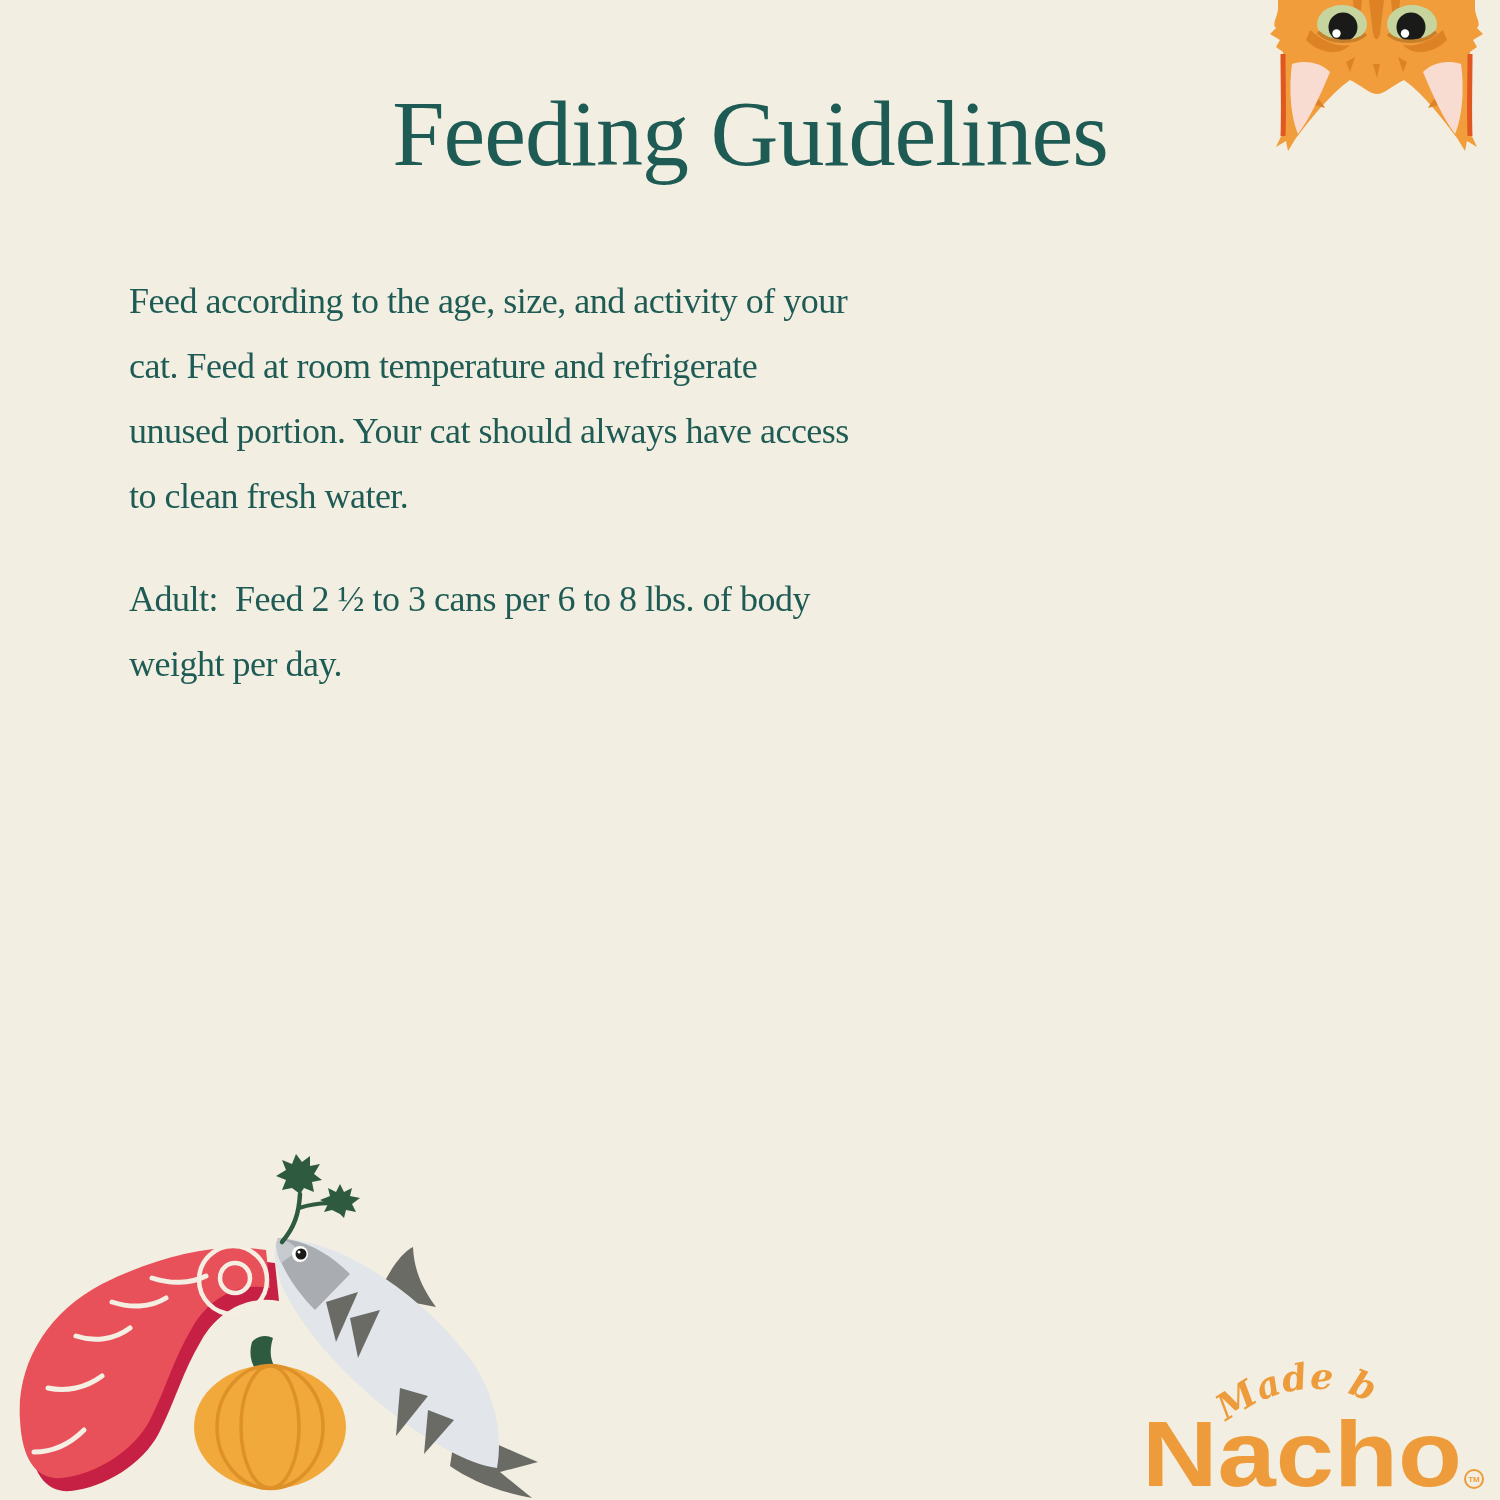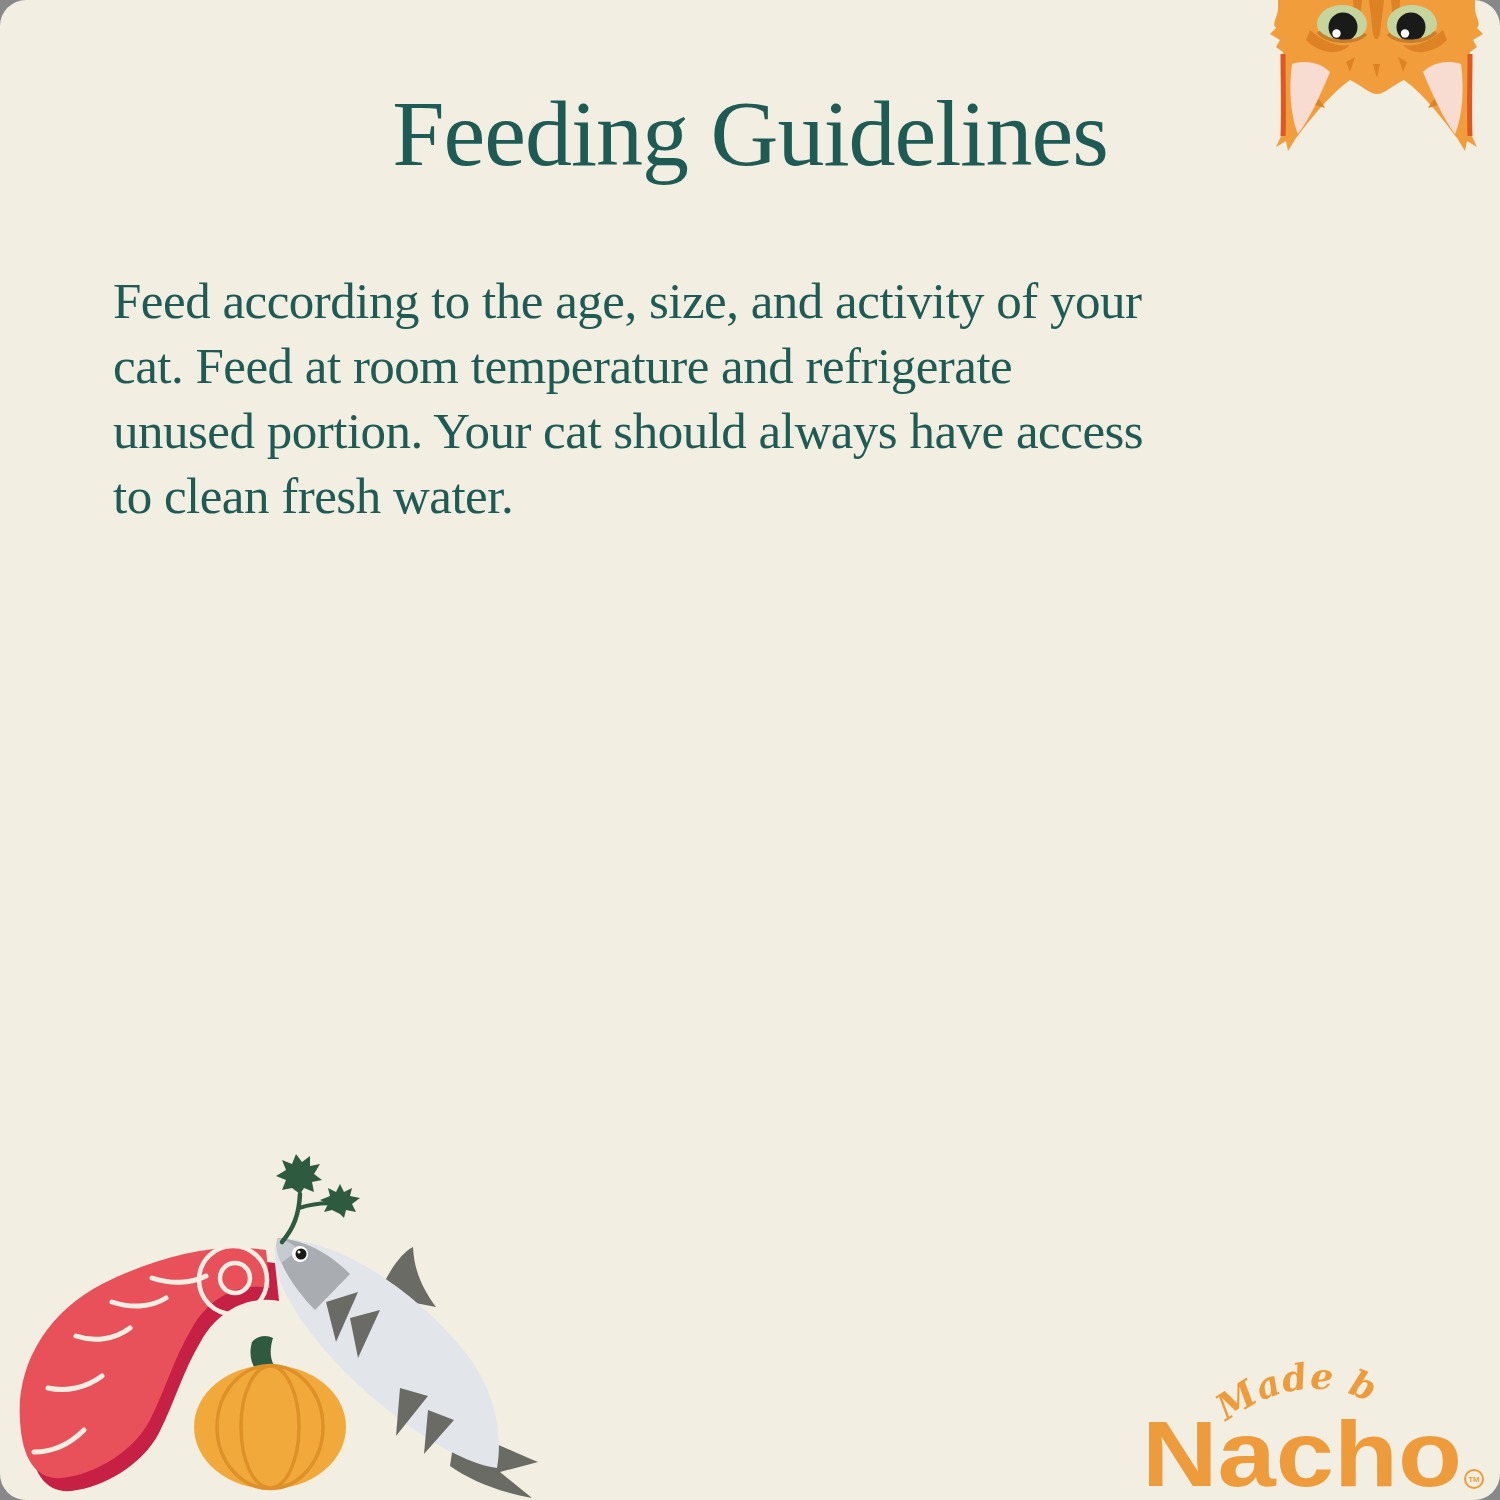--- a/index.html
+++ b/index.html
@@ -2,62 +2,63 @@
 <html><head>
 <meta charset="utf-8">
 <style>
   html,body{margin:0;padding:0;background:#888;}
   .canvas{
     position:relative;
     width:1500px;height:1500px;
     background:#F2EEE1;
     overflow:hidden;
     font-family:"Liberation Serif", serif;
-    border-radius:26px;
   }
   .page-title{
     position:absolute;
     top:84px;left:0;width:100%;
     margin:0;
     text-align:center;
     font-size:94px;
     font-weight:400;
     letter-spacing:-1px;
     color:#1E5B55;
     line-height:1.05;
   }
   .body-copy{
     position:absolute;
     left:113px;top:269px;
     width:1340px;
     color:#1E5B55;
   }
   .body-copy p{
-    margin:0 0 38px 0;
-    font-size:51px;
+    margin:0 0 38px 16px;
+    font-size:36px;
     line-height:65px;
     white-space:pre;
     letter-spacing:-0.5px;
   }
   .cat-peek{position:absolute;top:0;left:1250px;width:250px;height:160px;}
   .food-illustration{position:absolute;left:0;top:1130px;width:560px;height:370px;}
   .brand-logo{position:absolute;left:1130px;top:1352px;width:370px;height:148px;}
 </style>
 </head>
 <body>
 
 <div class="canvas">
 
   <h1 class="page-title">Feeding Guidelines</h1>
 
   <div class="body-copy">
     <p>Feed according to the age, size, and activity of your
 cat. Feed at room temperature and refrigerate
 unused portion. Your cat should always have access
 to clean fresh water.</p>
+    <p>Adult:  Feed 2 ½ to 3 cans per 6 to 8 lbs. of body
+weight per day.</p>
   </div>
 
   <svg class="cat-peek" viewBox="0 0 250 160" aria-hidden="true">
     <g>
 
       <path fill="#F29D3B" d="M28 0 L28 10 C26 20 22 24 26 28 L20 34 L30 40 L26 47 L33 52
         C33 72 34 102 33 132 L26 147 L36 141 L38 151 L46 138
         C60 120 78 96 100 80
         C112 86 120 94 127 94 C134 94 142 86 154 80
         C176 96 193 120 207 138 L215 151 L217 141 L227 147 L220 132

